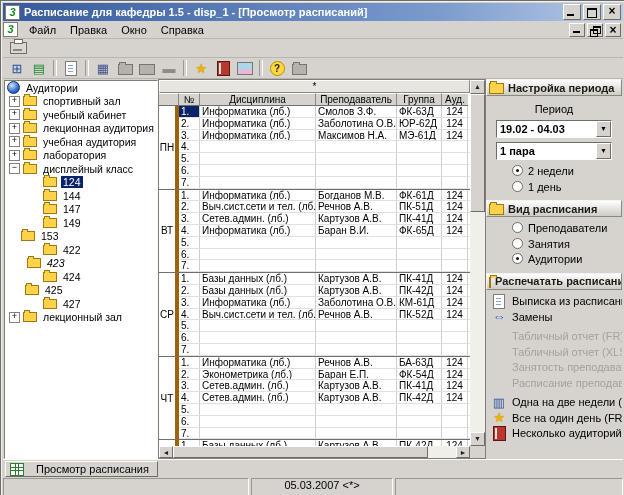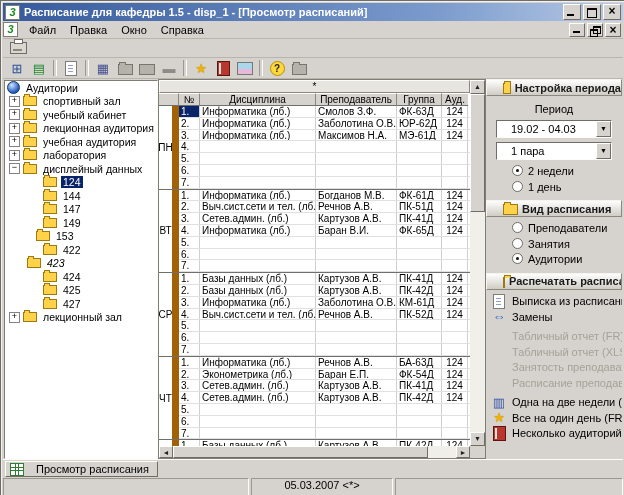--- a/index.html
+++ b/index.html
@@ -81,21 +81,21 @@
     box-sizing:border-box;font-size:10px;line-height:12px;text-align:center;overflow:hidden;white-space:nowrap;}
   #gridbody{position:absolute;left:0;top:26px;right:15px;bottom:12px;overflow:hidden;}
   .c0{width:20px;flex:0 0 auto;}
   .c1{width:21px;flex:0 0 auto;}
   .c2{width:116px;flex:0 0 auto;}
   .c3{width:81px;flex:0 0 auto;}
   .c4{width:45px;flex:0 0 auto;}
   .c5{width:26px;flex:0 0 auto;border-right:none;}
   .dayblock{display:flex;}
   .dayblock + .dayblock{border-top:1px solid #6f6f6f;}
-  .daycell{width:20px;flex:0 0 auto;border-right:7px solid #a16207;box-sizing:border-box;display:flex;
+  .daycell{width:20px;flex:0 0 auto;border-right:4px solid #a16207;box-sizing:border-box;display:flex;
     align-items:center;justify-content:center;font-size:10px;}
   .dayrows{flex:1;}
   .trow{display:flex;height:11.8px;border-bottom:1px solid #e0e0e0;box-sizing:border-box;}
   .tcell{font-size:10px;line-height:11px;padding-left:2px;border-right:1px solid #cfcfcf;box-sizing:border-box;
     overflow:hidden;white-space:nowrap;}
   .tcell.room{text-align:center;padding-left:0;}
   .tcell.selcell{background:#0a246a;color:#fff;}
   
   .sb-btn{position:absolute;background:#d6d3ce;border:1px solid;border-color:#fff #6f6d66 #6f6d66 #fff;
     box-sizing:border-box;font-size:7px;line-height:11px;text-align:center;color:#222;}
@@ -107,25 +107,25 @@
   #hsb{position:absolute;left:0;right:15px;bottom:0;height:12px;background:#f1efe9;}
   #hsb .left{left:0;top:0;width:14px;height:12px;}
   #hsb .right{right:0;top:0;width:14px;height:12px;}
   #hsb .thumb{position:absolute;left:14px;top:0;width:255px;height:12px;background:#d6d3ce;
     border:1px solid;border-color:#fff #6f6d66 #6f6d66 #fff;box-sizing:border-box;}
   #sbcorner{position:absolute;right:0;bottom:0;width:15px;height:12px;background:#d6d3ce;}
   
   #rightpanel{position:absolute;left:485px;top:78px;right:3px;height:378px;background:#d6d3ce;font-size:11px;}
   .sec-header{height:17px;background:linear-gradient(180deg,#fefefe,#cfccc4);border:1px solid;
     border-color:#f5f4f0 #8a887f #8a887f #f5f4f0;box-sizing:border-box;display:flex;align-items:center;gap:4px;
-    padding-left:16px;font-weight:bold;color:#1a1a1a;white-space:nowrap;overflow:hidden;}
+    padding-left:2px;font-weight:bold;color:#1a1a1a;white-space:nowrap;overflow:hidden;}
   .period-label{text-align:center;margin-top:7px;height:13px;}
   .combo{width:116px;height:18px;margin:4px auto 0 10px;background:#fff;border:1px solid;
     border-color:#6f6d66 #fdfcf9 #fdfcf9 #6f6d66;box-sizing:border-box;display:flex;align-items:center;}
-  .combo-text{flex:1;padding-left:14px;white-space:nowrap;overflow:hidden;}
+  .combo-text{flex:1;padding-left:3px;white-space:nowrap;overflow:hidden;font-weight:bold;}
   .combo-btn{width:15px;height:16px;background:#d6d3ce;border:1px solid;border-color:#fff #6f6d66 #6f6d66 #fff;
     box-sizing:border-box;font-size:7px;line-height:14px;text-align:center;flex:0 0 auto;}
   .radio-row{display:flex;gap:5px;height:13.5px;margin-left:26px;margin-top:2px;}
   .radio{width:11px;height:11px;border-radius:50%;background:#fff;border:1px solid #6e6c64;box-sizing:border-box;
     position:relative;flex:0 0 auto;}
   .radio.on::after{content:"";position:absolute;left:3px;top:3px;width:3px;height:3px;border-radius:50%;background:#111;}
   .radio-group{margin-top:5px;margin-bottom:6px;}
   .pitem{display:flex;align-items:center;gap:5px;height:15.5px;padding-left:5px;white-space:nowrap;overflow:hidden;}
   .pitem .icol{width:16px;flex:0 0 auto;display:flex;justify-content:center;}
   .pitem.disabled{color:#a5a299;}
@@ -240,55 +240,55 @@
           <span class="tree-label">учебная аудитория</span>
         </div>
         <div class="tree-row">
           <span class="texp">+</span>
           <span class="fold"></span>
           <span class="tree-label">лаборатория</span>
         </div>
         <div class="tree-row">
           <span class="texp">−</span>
           <span class="fold"></span>
-          <span class="tree-label">дисплейный данных</span>
+          <span class="tree-label">дисплейный класс</span>
         </div>
         <div class="tree-row" style="padding-left: 38px;">
           <span class="fold"></span>
           <span class="tree-label sel">124</span>
         </div>
         <div class="tree-row" style="padding-left: 38px;">
           <span class="fold"></span>
           <span class="tree-label">144</span>
         </div>
         <div class="tree-row" style="padding-left: 38px;">
           <span class="fold"></span>
           <span class="tree-label">147</span>
         </div>
         <div class="tree-row" style="padding-left: 38px;">
           <span class="fold"></span>
           <span class="tree-label">149</span>
         </div>
-        <div class="tree-row" style="padding-left: 31px;">
+        <div class="tree-row" style="padding-left: 16px;">
           <span class="fold"></span>
           <span class="tree-label">153</span>
         </div>
         <div class="tree-row" style="padding-left: 38px;">
           <span class="fold"></span>
           <span class="tree-label">422</span>
         </div>
         <div class="tree-row" style="padding-left: 22px; font-style: italic;">
           <span class="fold"></span>
           <span class="tree-label">423</span>
         </div>
         <div class="tree-row" style="padding-left: 38px;">
           <span class="fold"></span>
           <span class="tree-label">424</span>
         </div>
-        <div class="tree-row" style="padding-left: 38px;">
+        <div class="tree-row" style="padding-left: 20px;">
           <span class="fold"></span>
           <span class="tree-label">425</span>
         </div>
         <div class="tree-row" style="padding-left: 38px;">
           <span class="fold"></span>
           <span class="tree-label">427</span>
         </div>
         <div class="tree-row">
           <span class="texp">+</span>
           <span class="fold"></span>

